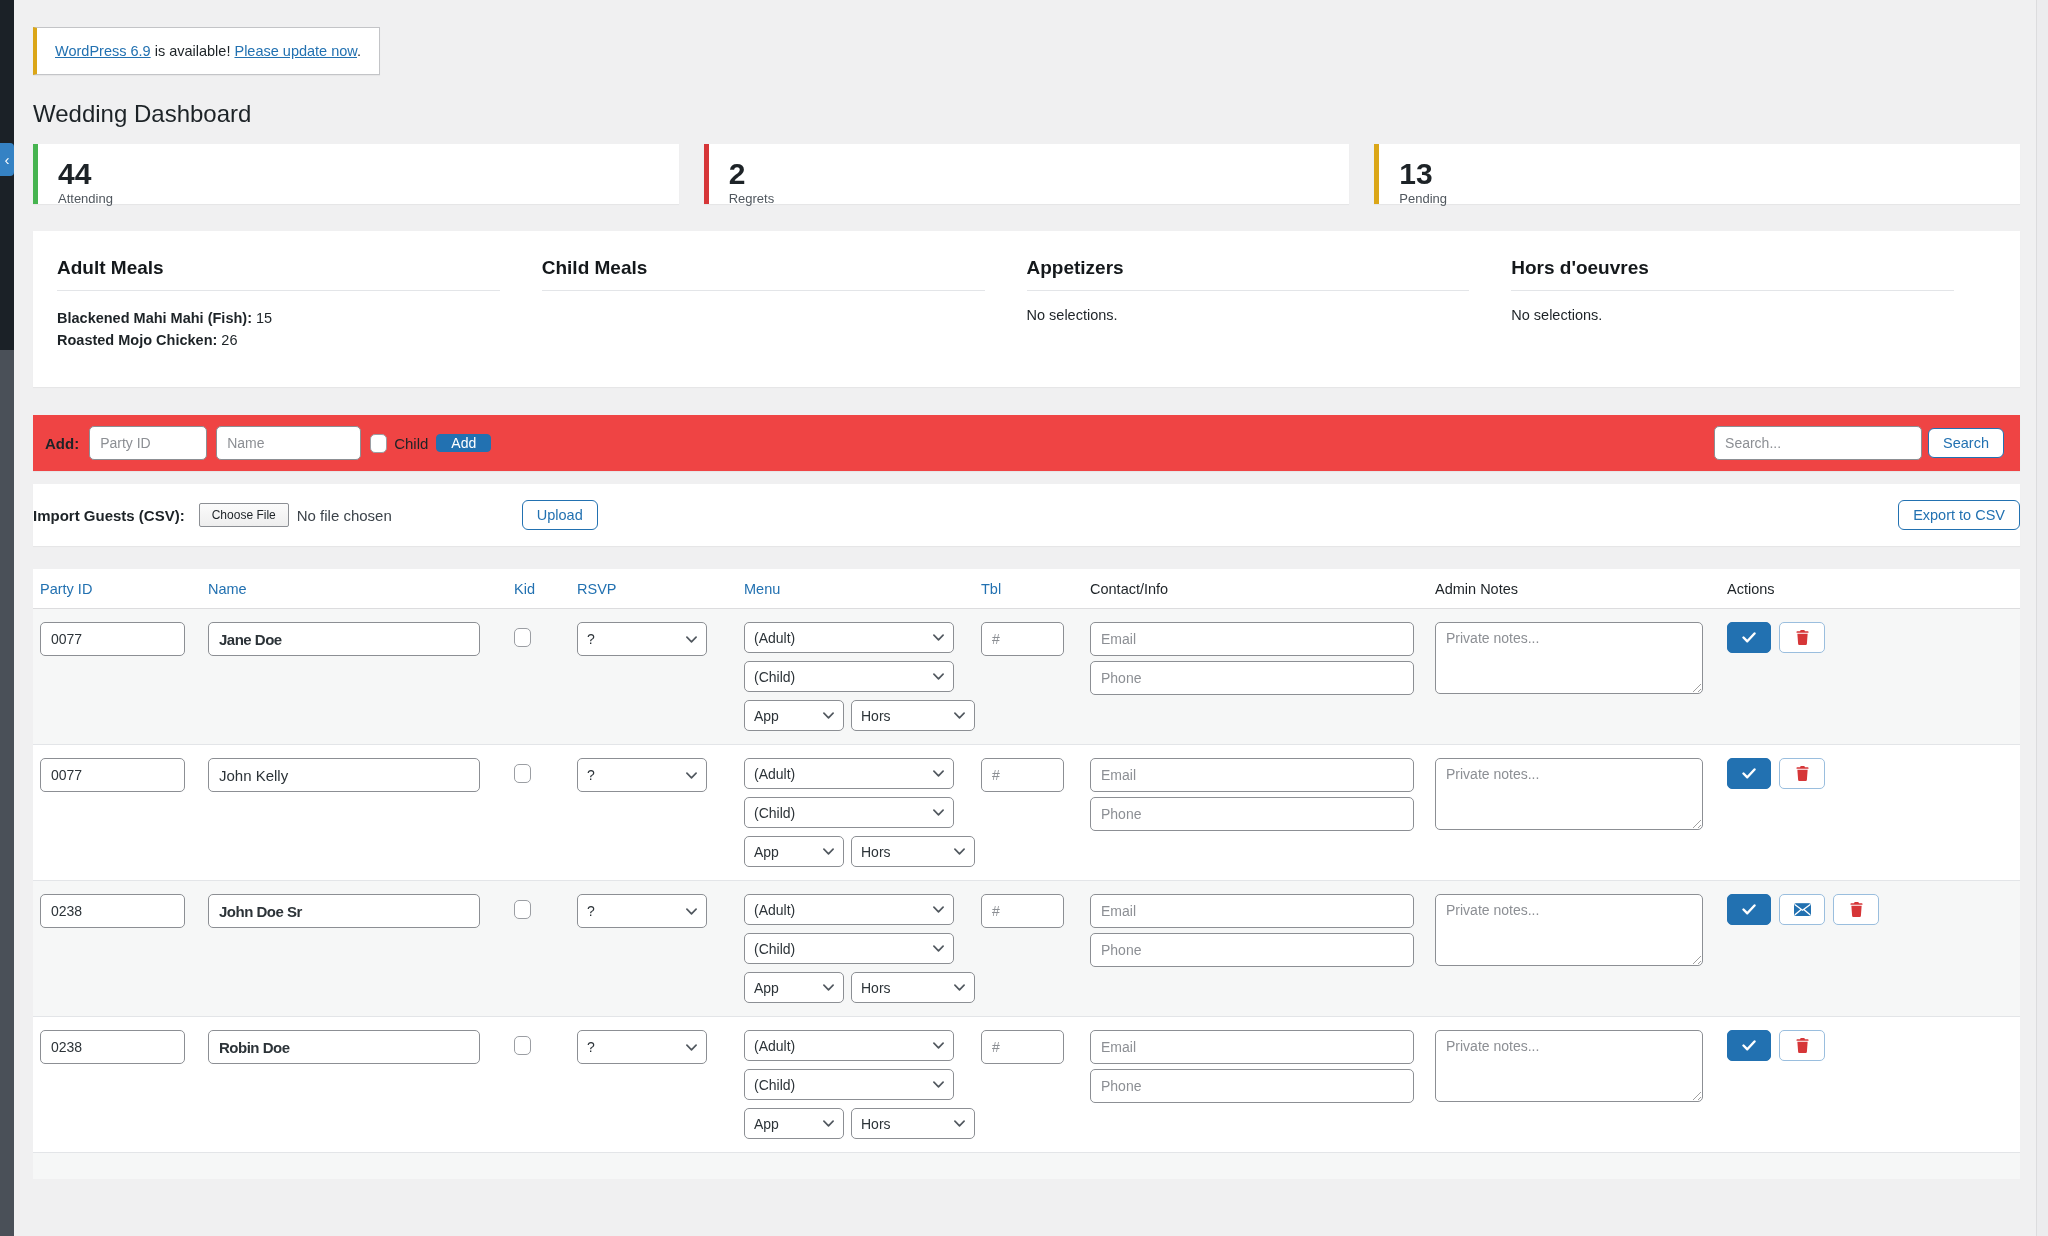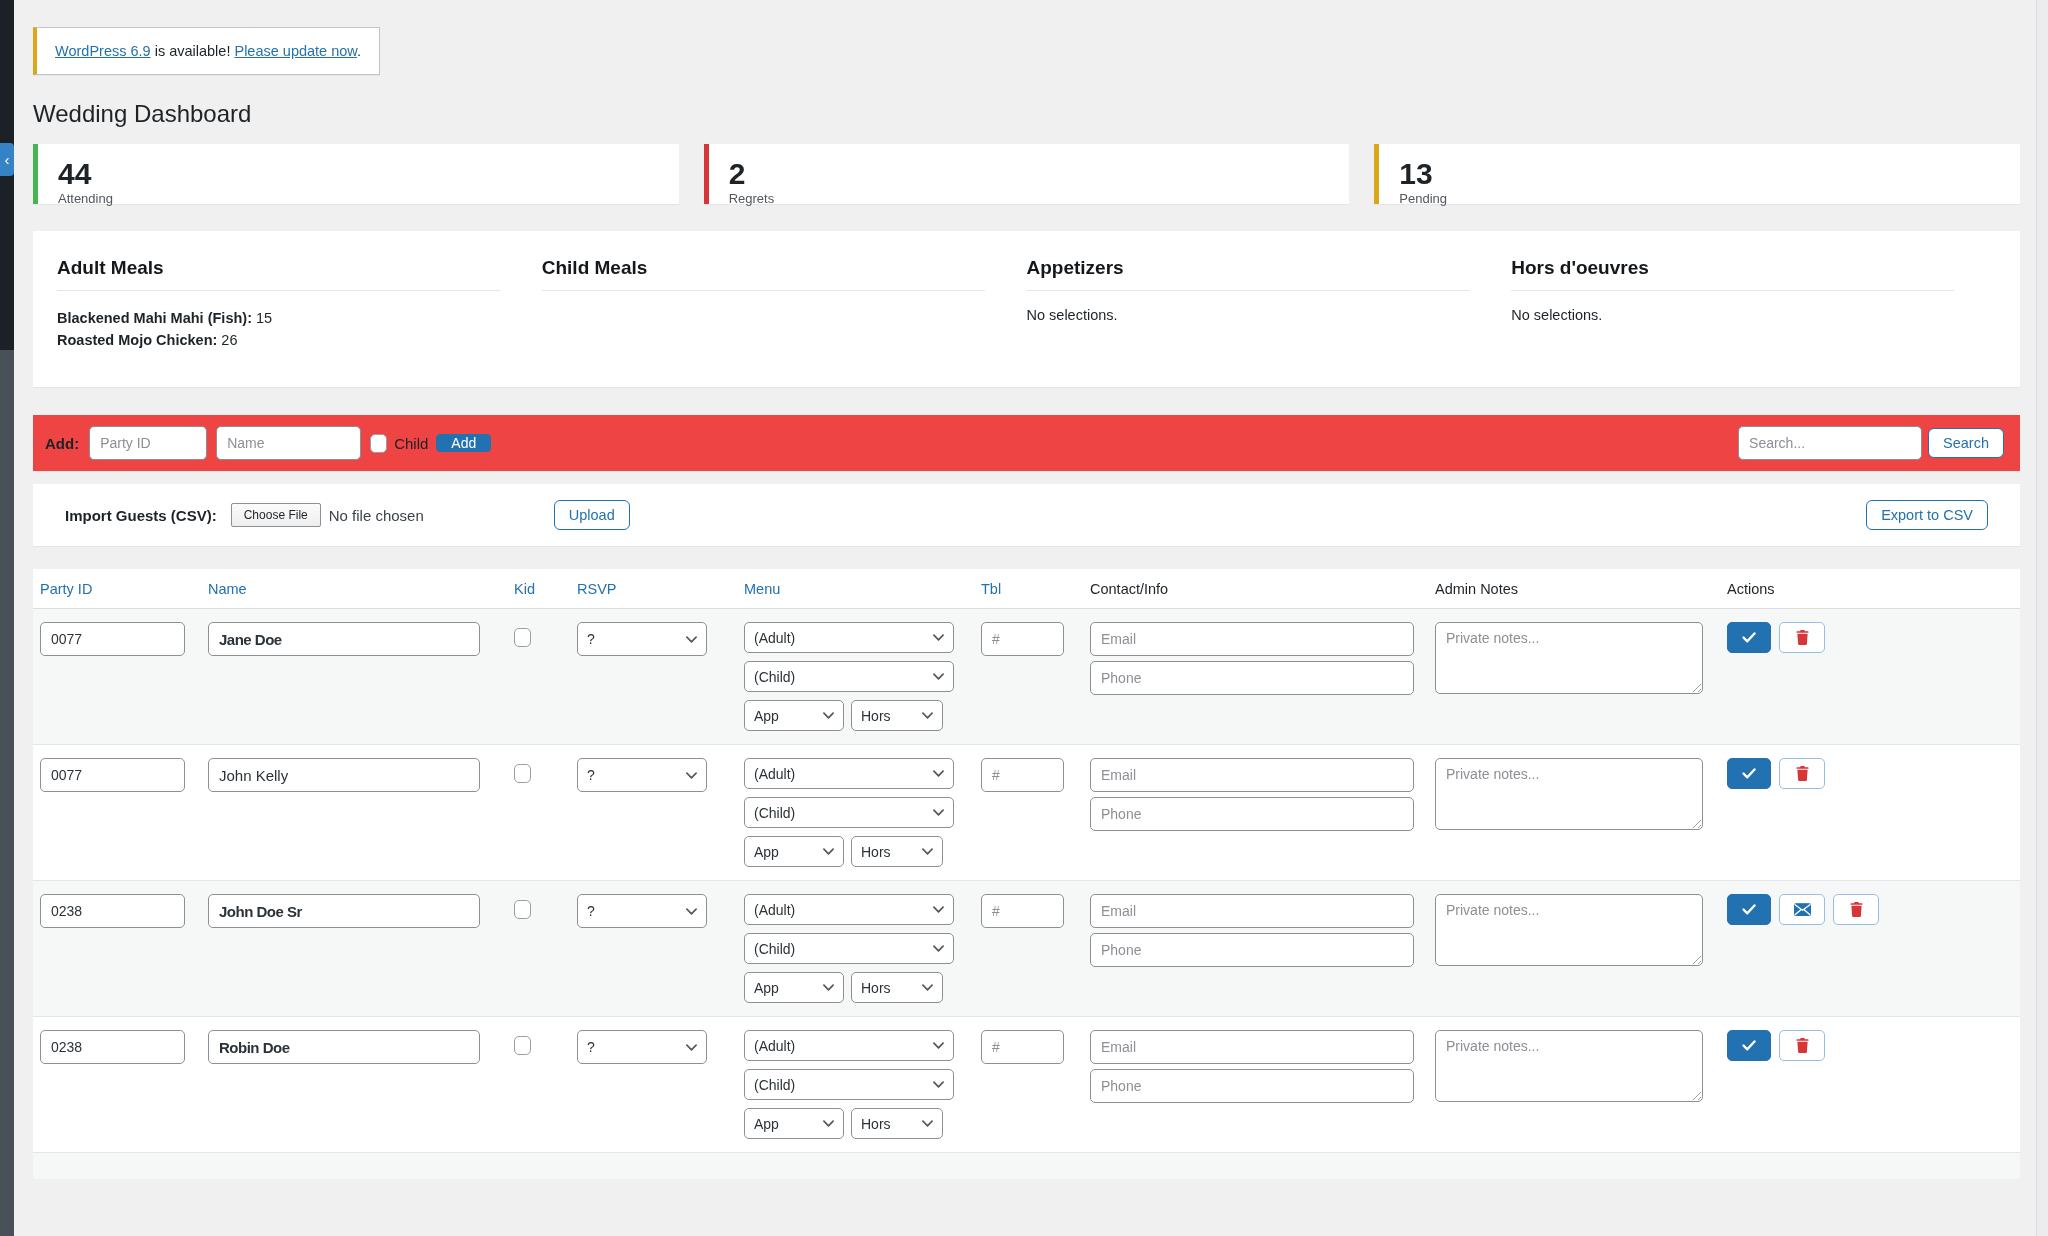--- a/index.html
+++ b/index.html
@@ -100,26 +100,26 @@
   .add-bar {
     margin-top: 28px; background: #ef4444; height: 56px;
     display: flex; align-items: center; padding: 0 16px 0 12px;
     box-shadow: 0 1px 1px rgba(0,0,0,.04);
   }
   .add-bar .form-label { font-size: 15px; font-weight: 700; margin-right: 10px; }
   .add-party-input { width: 118px; margin-right: 9px; }
   .add-name-input { width: 145px; margin-right: 9px; }
   .child-label { font-size: 15px; margin: 0 8px 0 7px; }
   .search-group { margin-left: auto; display: flex; align-items: center; gap: 6px; }
-  .search-input { width: 184px; }
+  .search-input { width: 208px; }
 
   
   .import-bar {
     margin-top: 13px; background: #fff; height: 62px;
-    display: flex; align-items: center; padding: 0 32px;
+    display: flex; align-items: center; padding: 0 0;
     box-shadow: 0 1px 1px rgba(0,0,0,.04);
     justify-content: flex-end;
   }
   .import-label { font-size: 15px; font-weight: 700; margin-right: 14px; }
   .file-btn {
     background: linear-gradient(#fbfbfb, #eeeeee); border: 1px solid #8c8f94; border-radius: 2px;
     font-size: 12px; color: #1d2327; padding: 4px 12px; cursor: pointer;
     font-family: "Liberation Sans", sans-serif;
   }
   .no-file { font-size: 15px; color: #3c434a; margin-left: 8px; }
@@ -143,21 +143,21 @@
 
   .party-input { width: 145px; }
   .name-input { width: 272px; font-size: 15px; }
   .name-input.bold-name { font-weight: 700; letter-spacing: -0.5px; }
   .cell-kid { padding-top: 6px; }
   .rsvp-select { width: 130px; height: 34px; }
   .cell-menu { display: flex; flex-direction: column; gap: 8px; }
   .adult-select, .child-select { width: 210px; }
   .half-row { display: flex; gap: 7px; }
   .app-select { width: 100px; }
-  .hors-select { width: 92px; }
+  .hors-select { width: 124px; }
   .tbl-input { width: 83px; }
   .cell-contact { display: flex; flex-direction: column; gap: 5px; }
   .email-input, .phone-input { width: 324px; }
   .notes-wrap { position: relative; width: 268px; }
   textarea.notes-area { width: 268px; height: 72px; padding: 7px 10px; resize: none; display: block; }
   .resize-grip {
     position: absolute; right: 2px; bottom: 2px; width: 11px; height: 11px;
     background: repeating-linear-gradient(135deg, transparent 0 2.5px, #a0a0a0 2.5px 3.5px);
     clip-path: polygon(100% 0, 100% 100%, 0 100%);
   }

